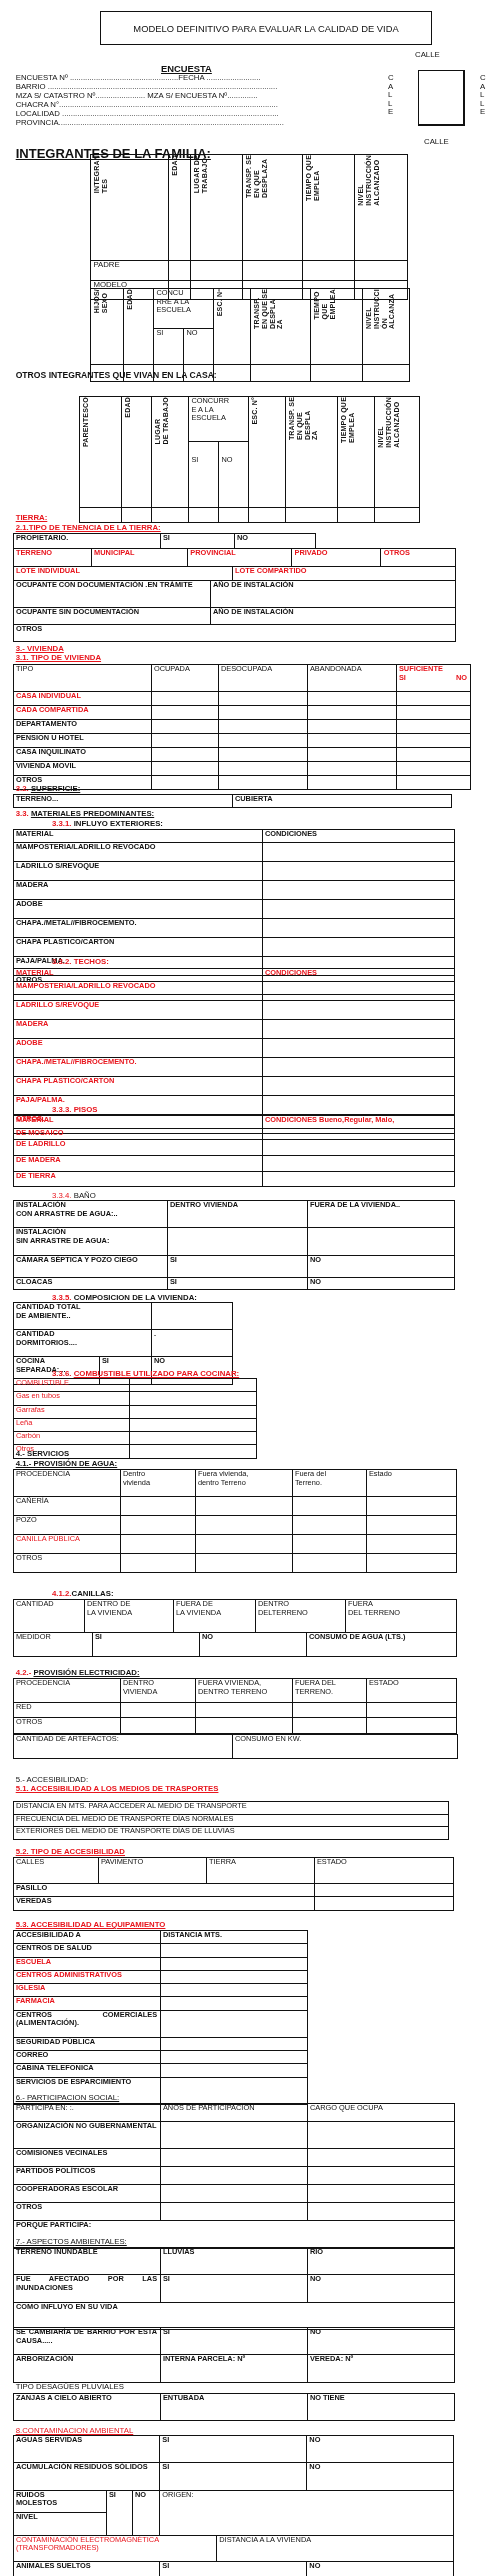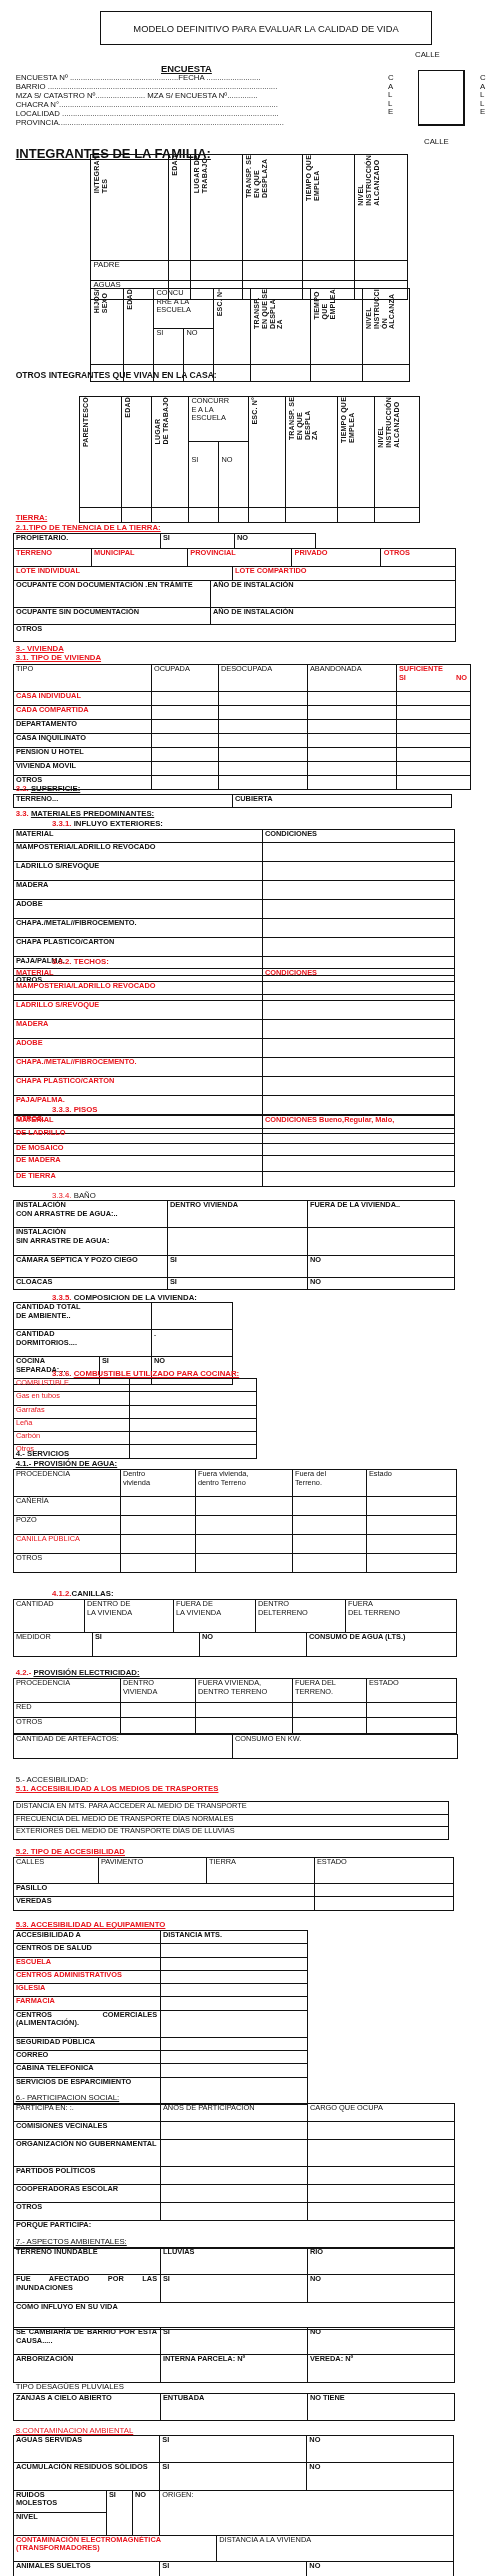--- a/index.html
+++ b/index.html
@@ -86,21 +86,21 @@
   </tr>
   <tr style="height:19.6px">
         <td style="font-weight:normal;font-size:7.8px">PADRE</td>
         <td></td>
         <td></td>
         <td></td>
         <td></td>
         <td></td>
       </tr>
   <tr style="height:19.6px">
-        <td style="font-weight:normal;font-size:7.8px">AGUAS</td>
+        <td style="font-weight:normal;font-size:7.8px">MODELO</td>
         <td></td>
         <td></td>
         <td></td>
         <td></td>
         <td></td>
       </tr>
 </tbody>
   </table>
 
 <table class="thick" style="left:90px;top:288px;width:317px;">
@@ -336,28 +336,28 @@
         <td></td>
       </tr>
       <tr style="height: 14px;">
         <td>DEPARTAMENTO</td>
         <td></td>
         <td></td>
         <td></td>
         <td></td>
       </tr>
       <tr style="height: 14px;">
+        <td>PENSION U HOTEL</td>
+        <td></td>
+        <td></td>
+        <td></td>
+        <td></td>
+      </tr>
+      <tr style="height: 14px;">
         <td>CASA INQUILINATO</td>
-        <td></td>
-        <td></td>
-        <td></td>
-        <td></td>
-      </tr>
-      <tr style="height: 14px;">
-        <td>PENSION U HOTEL</td>
         <td></td>
         <td></td>
         <td></td>
         <td></td>
       </tr>
       <tr style="height: 14px; margin-top: 44px;">
         <td>VIVIENDA MOVIL</td>
         <td></td>
         <td></td>
         <td></td>
@@ -490,26 +490,26 @@
       <col style="width:249px">
       <col style="width:192px">
     </colgroup>
   <tbody>
       <tr style="height:12.5px">
         <td class="red">MATERIAL</td>
         <td class="red">CONDICIONES Bueno,Regular, Malo,</td>
       </tr>
   </tbody>
     <tbody id="pisos-rows">
+      <tr style="height: 11.8px;">
+        <td class="red">DE MOSAICO</td>
+        <td></td>
+      </tr>
       <tr style="height: 15.7px;">
         <td class="red">DE LADRILLO</td>
-        <td></td>
-      </tr>
-      <tr style="height: 11.8px;">
-        <td class="red">DE MOSAICO</td>
         <td></td>
       </tr>
       <tr style="height: 15.7px;">
         <td class="red">DE MADERA</td>
         <td></td>
       </tr>
       <tr style="height: 15.7px;">
         <td class="red">DE TIERRA</td>
         <td></td>
       </tr>
@@ -863,27 +863,27 @@
       <col style="width:147px">
     </colgroup>
   <tbody>
       <tr style="height:18px">
         <td style="font-weight:normal">PARTICIPA EN: :.</td>
         <td style="font-weight:normal">AÑOS DE  PARTICIPACIÓN</td>
         <td style="font-weight:normal">CARGO QUE OCUPA</td>
       </tr>
   </tbody>
     <tbody id="part-rows">
+      <tr style="height: 27.4px;">
+        <td style="text-align:justify">ORGANIZACIÓN              NO GUBERNAMENTAL</td>
+        <td></td>
+        <td></td>
+      </tr>
       <tr style="height: 18px;">
         <td style="text-align:justify">COMISIONES VECINALES</td>
-        <td></td>
-        <td></td>
-      </tr>
-      <tr style="height: 27.4px;">
-        <td style="text-align:justify">ORGANIZACIÓN              NO GUBERNAMENTAL</td>
         <td></td>
         <td></td>
       </tr>
       <tr style="height: 18px;">
         <td style="text-align:justify">PARTIDOS POLÍTICOS</td>
         <td></td>
         <td></td>
       </tr>
       <tr style="height: 18px;">
         <td style="text-align:justify">COOPERADORAS ESCOLAR</td>
@@ -988,21 +988,21 @@
         <td style="white-space:pre-line">RUIDOS
 MOLESTOS</td>
         <td rowspan="2">SI</td>
         <td rowspan="2">NO</td>
         <td colspan="3" rowspan="2" style="font-weight:normal">ORIGEN:</td>
       </tr>
   <tr style="height:23px">
         <td>NIVEL</td>
       </tr>
   <tr style="height:26px">
-        <td colspan="4" class="red" style="font-weight:bold">CONTAMINACIÓN     ELECTROMAGNÉTICA (TRANSFORMADORES)</td>
+        <td colspan="4" class="red" style="font-weight:normal">CONTAMINACIÓN     ELECTROMAGNÉTICA (TRANSFORMADORES)</td>
         <td colspan="2" style="font-weight:normal">DISTANCIA A LA VIVIENDA</td>
       </tr>
   <tr style="height:23.5px">
         <td colspan="3">ANIMALES SUELTOS</td>
         <td colspan="2">SI</td>
         <td>NO</td>
       </tr>
 </tbody>
   </table>
 

